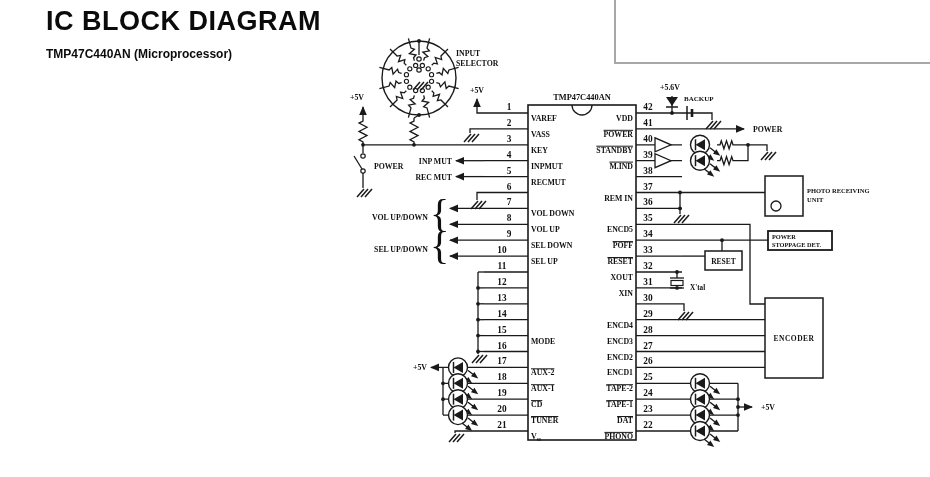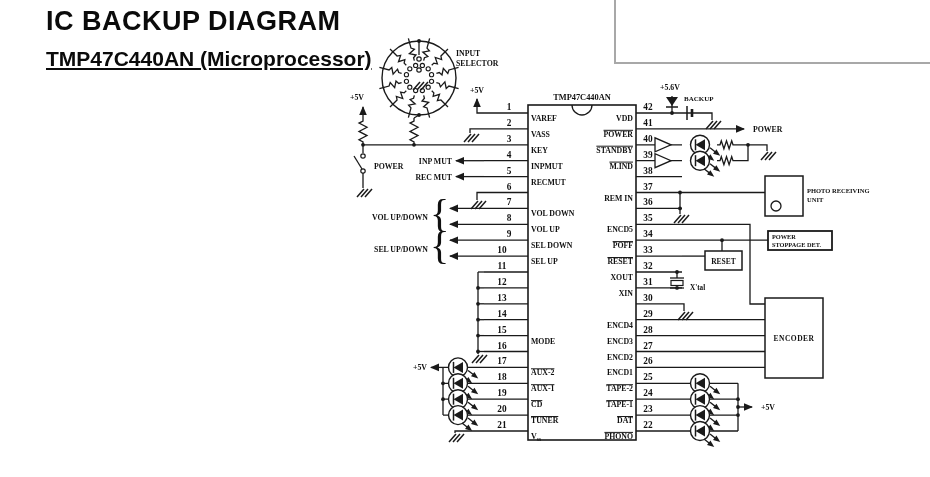--- a/index.html
+++ b/index.html
@@ -1,30 +1,30 @@
 <!DOCTYPE html>
 <html><head>
 <meta charset="utf-8">
 <style>
   html,body{margin:0;padding:0;background:#fff;}
   .stage{position:relative;width:930px;height:477px;background:#fff;overflow:hidden;
          font-family:"Liberation Sans",sans-serif;}
   .title{position:absolute;left:46px;top:6px;font-size:27px;font-weight:bold;
          letter-spacing:.5px;color:#0b0b0b;}
-  .subtitle{position:absolute;left:46px;top:47px;font-size:21px;font-weight:bold;color:#0b0b0b;text-decoration:underline;}
+  .subtitle{position:absolute;left:46px;top:47px;font-size:12px;font-weight:bold;color:#0b0b0b;}
   .cropbox{position:absolute;left:614px;top:-8px;width:345px;height:68px;
            border:2px solid #a8a8a8;background:#fff;}
   svg{position:absolute;left:0;top:0;}
   text{fill:#101010;}
 </style>
 </head>
 <body>
 
 <div class="stage">
-  <div class="title">IC BACKUP DIAGRAM</div>
+  <div class="title">IC BLOCK DIAGRAM</div>
   <div class="subtitle">TMP47C440AN (Microprocessor)</div>
   <div class="cropbox"></div>
   <svg id="sch" width="930" height="477" viewBox="0 0 930 477">
       <rect x="528" y="105" width="108" height="335" fill="#fff" stroke="#1a1a1a" stroke-width="1.6"></rect>
       <path d="M 572 105 A 10 10 0 0 0 592 105" fill="none" stroke="#1a1a1a" stroke-width="1.3"></path>
       <text x="582" y="100" font-size="8.4" font-family="&quot;Liberation Serif&quot;, serif" font-weight="700" text-anchor="middle" letter-spacing="0">TMP47C440AN</text>
       <polyline points="484,113 528,113" fill="none" stroke="#1a1a1a" stroke-width="1.3"></polyline>
       <text x="509" y="110" font-size="9.3" font-family="&quot;Liberation Serif&quot;, serif" font-weight="700" text-anchor="middle" letter-spacing="0">1</text>
       <text x="531" y="121" font-size="7.8" font-family="&quot;Liberation Serif&quot;, serif" font-weight="600" text-anchor="start" letter-spacing="0">VAREF</text>
       <polyline points="484,128.9 528,128.9" fill="none" stroke="#1a1a1a" stroke-width="1.3"></polyline>

